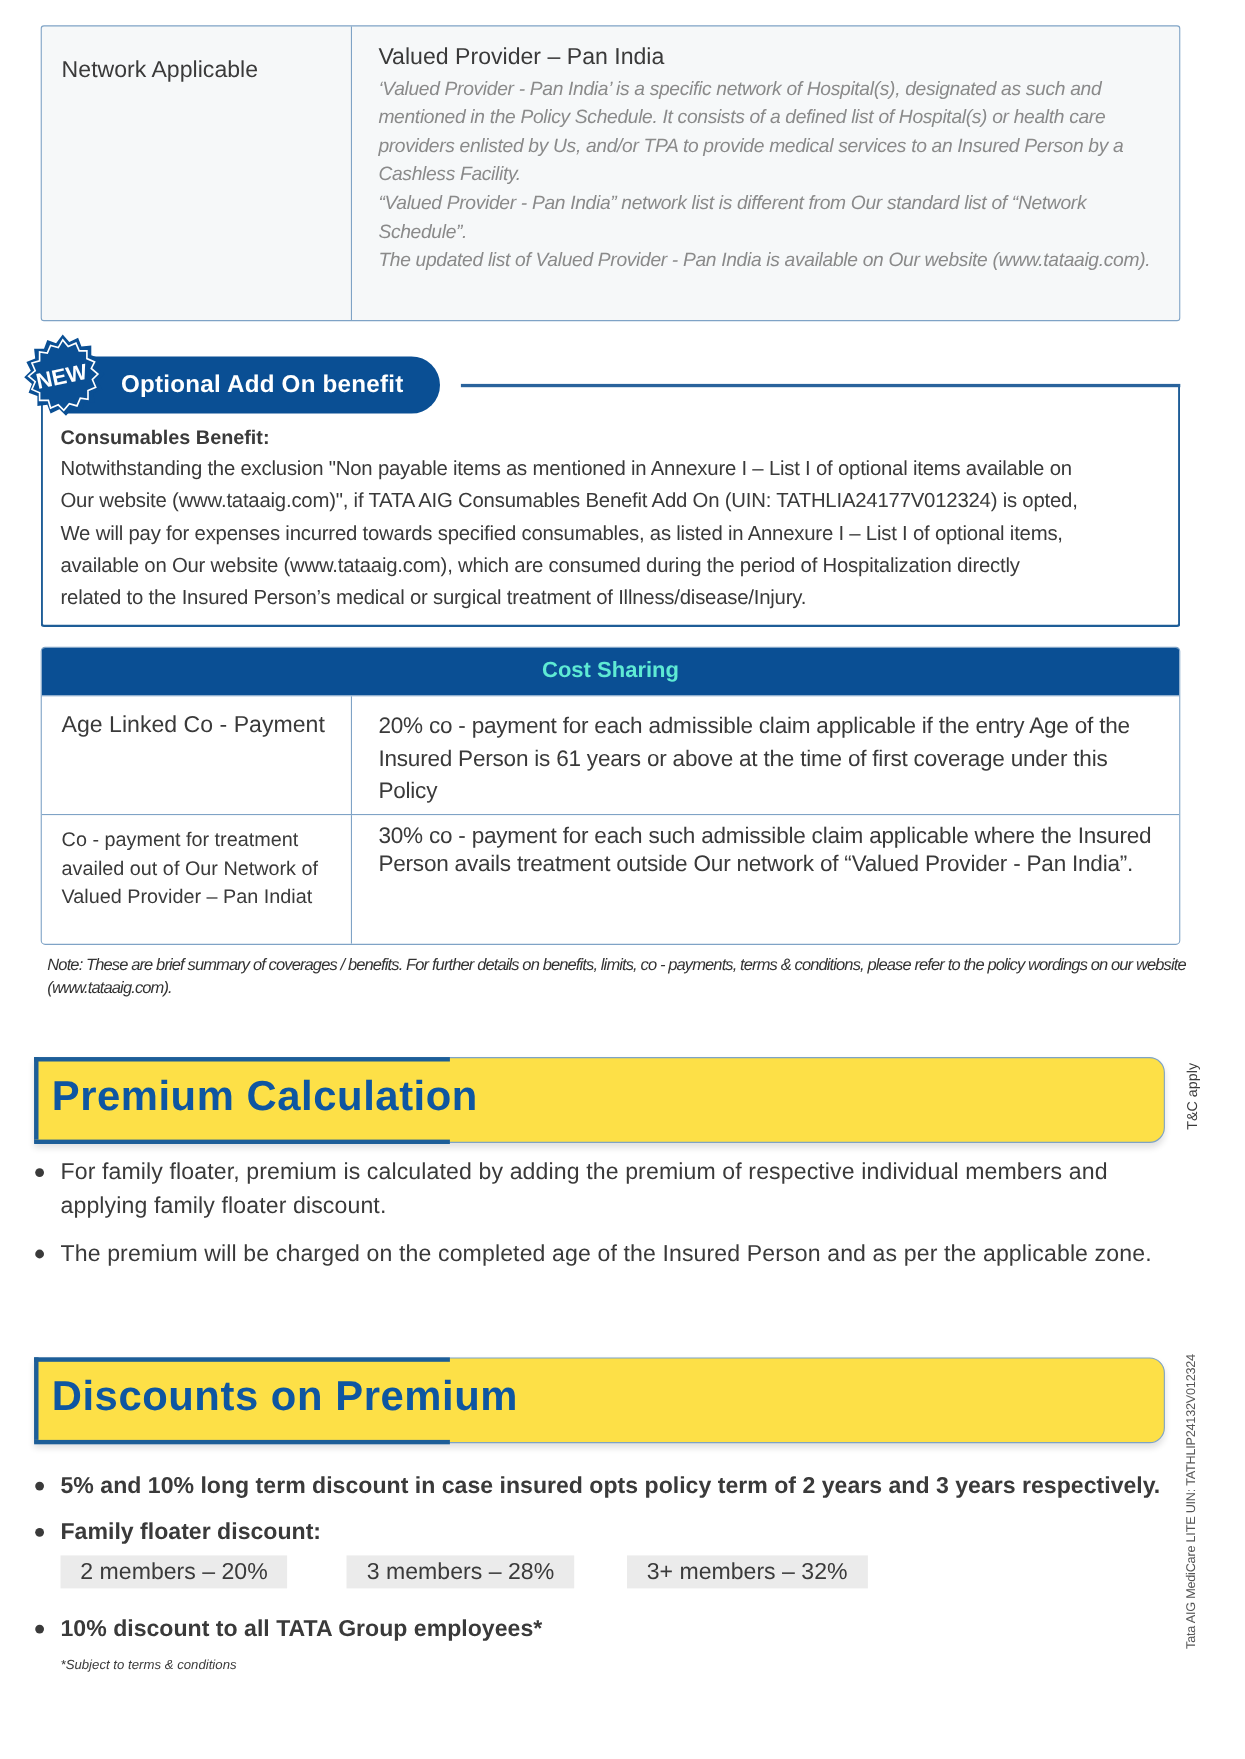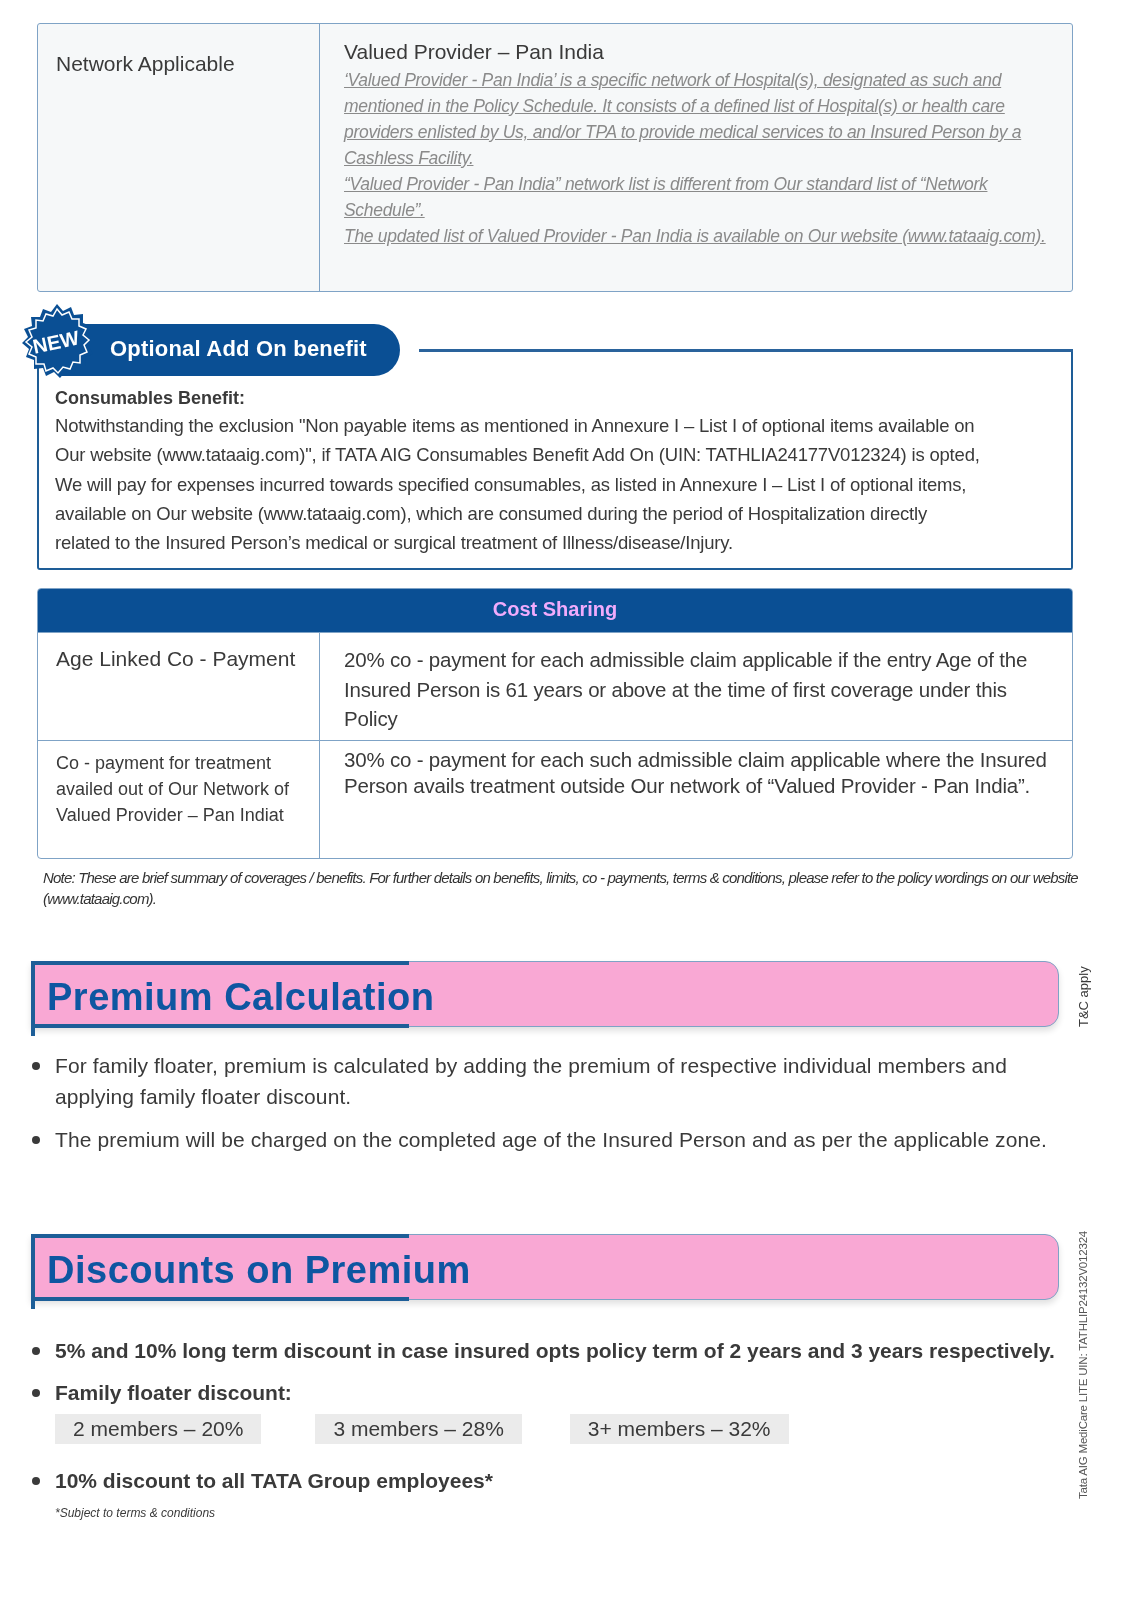--- a/index.html
+++ b/index.html
@@ -12,55 +12,55 @@
 
   
   .net-table {
     left: 37px; top: 23px; width: 1036px; height: 269px;
     border: 1.5px solid #7fa3c6; border-radius: 3px; background: #f6f8f9;
     display: flex;
   }
   .net-left { width: 282px; border-right: 1.5px solid #7fa3c6; padding: 28px 18px; font-size: 21px; color: #3a3a3a; }
   .net-right { flex: 1; padding: 16px 24px; }
   .net-title { font-size: 21px; color: #3a3a3a; margin-bottom: 3px; }
-  .net-desc { font-style: italic; color: #8a8a8a; font-size: 17.5px; line-height: 26px; letter-spacing: -0.3px; text-decoration: underline; }
+  .net-desc { font-style: italic; color: #8a8a8a; font-size: 17.5px; line-height: 26px; letter-spacing: -0.3px; }
 
   
   .addon-box {
     left: 37px; top: 350px; width: 1036px; height: 220px;
     border-right: 2px solid #1e5d97; border-bottom: 2px solid #1e5d97; border-left: 2px solid #1e5d97;
     border-top: none; border-radius: 0 0 3px 3px;
   }
   .addon-topline { left: 419px; top: 349px; width: 654px; height: 2.5px; background: #2a639c; }
   .addon-pill {
     left: 60px; top: 324px; width: 340px; height: 52px; background: #0a4f94;
     border-radius: 0 26px 26px 0; color: #fff; font-weight: bold; font-size: 22px;
     padding: 12px 0 0 50px; letter-spacing: 0.2px;
   }
   .new-badge { left: 16px; top: 302px; width: 82px; height: 82px; }
   .addon-content { left: 55px; top: 388px; width: 1000px; }
   .addon-heading { font-weight: bold; font-size: 18px; color: #3a3a3a; margin-bottom: 2px; }
   .addon-text { font-size: 18.5px; line-height: 29.3px; color: #3a3a3a; letter-spacing: -0.2px; }
 
   
   .cost-table { left: 37px; top: 588px; width: 1036px; height: 271px; border: 1.5px solid #7fa3c6; border-radius: 4px; overflow: hidden; }
-  .cost-head { height: 43px; background: #0a4f94; color: #f0abfc; font-weight: bold; font-size: 20px; text-align: center; padding-top: 9px; }
+  .cost-head { height: 43px; background: #0a4f94; color: #5eead4; font-weight: bold; font-size: 20px; text-align: center; padding-top: 9px; }
   .cost-row { display: flex; border-top: 1.5px solid #7fa3c6; }
   .cost-row.r1 { height: 108px; }
   .cost-row.r2 { height: 118px; }
   .cost-label { width: 282px; border-right: 1.5px solid #7fa3c6; padding: 12px 18px; font-size: 21px; line-height: 28px; color: #3a3a3a; }
   .cost-row.r2 .cost-label { font-size: 18px; line-height: 26px; padding-top: 9px; }
   .cost-value { flex: 1; padding: 12px 24px; font-size: 20.5px; line-height: 29.5px; color: #3a3a3a; letter-spacing: -0.2px; }
   .cost-row.r2 .cost-value { line-height: 26px; padding-top: 6px; }
 
   .note { left: 43px; top: 867px; width: 1040px; font-style: italic; font-size: 15px; line-height: 21px; color: #333; letter-spacing: -0.8px; }
 
   
   .sec-box {
-    left: 31px; width: 1028px; height: 66px; background: #f9a8d4;
+    left: 31px; width: 1028px; height: 78px; background: #fde047;
     border: 1.5px solid #7ea3c5; border-radius: 0 14px 14px 0;
     box-shadow: 0 4px 6px rgba(0,0,0,0.12);
   }
   .sec-box .accent-top { position: absolute; left: -1.5px; top: -1.5px; width: 378px; height: 4px; background: #1d5e98; }
   .sec-box .accent-bottom { position: absolute; left: -1.5px; bottom: -1.5px; width: 378px; height: 4px; background: #1d5e98; }
   .sec-box .accent-left { position: absolute; left: -1.5px; top: -1.5px; width: 4px; height: 75px; background: #1d5e98; }
   .sec-title { position: absolute; left: 15px; top: 14px; font-size: 38px; font-weight: bold; color: #0e56a1; letter-spacing: 0.5px; }
   .sec-premium { top: 961px; }
   .sec-discount { top: 1234px; }
 

